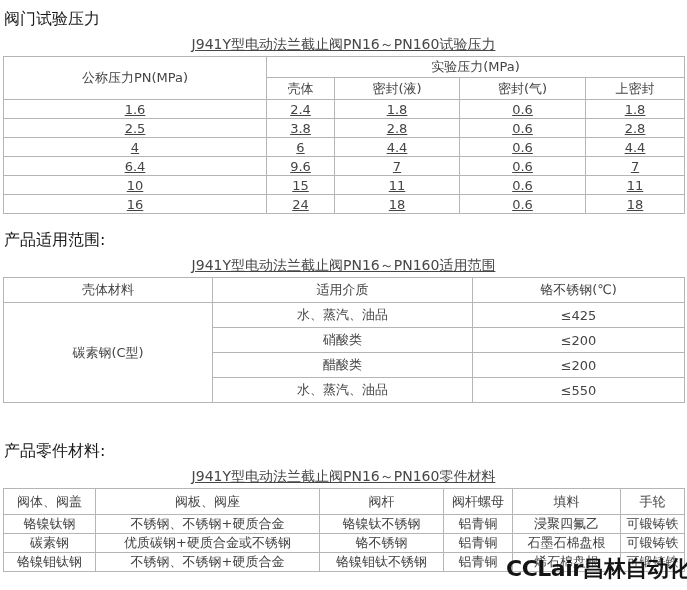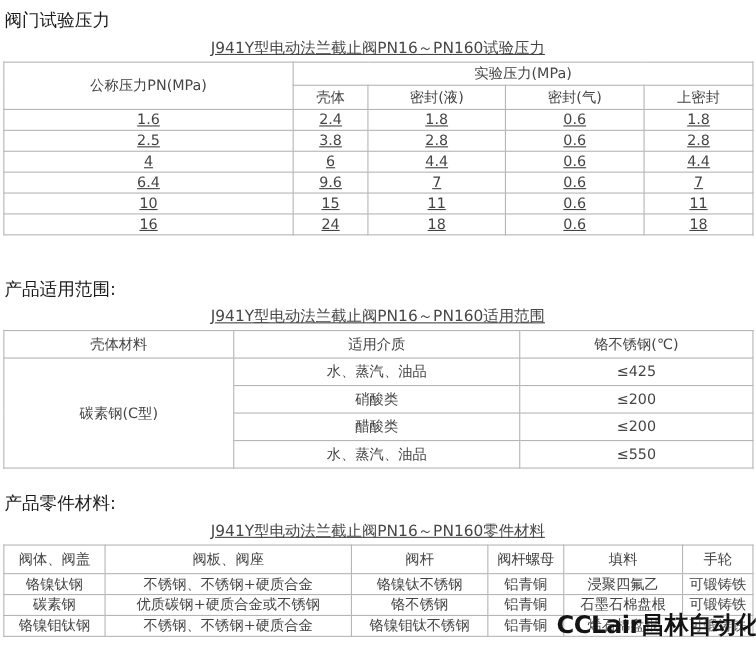--- a/index.html
+++ b/index.html
@@ -9,22 +9,22 @@
     font-family:"DejaVu Sans", sans-serif;
     color:#444444;
     position:relative;
     overflow:hidden;
   }
   .sec-heading {
     font-size:16px; font-weight:normal; color:#1a1a1a;
     margin:0; padding-left:4px; line-height:20px;
   }
   #sec1-heading { padding-top:9px; }
-  #sec2-heading { margin-top:39px; }
-  #sec3-heading { margin-top:22px; }
+  #sec2-heading { margin-top:16px; }
+  #sec3-heading { margin-top:38px; }
   .caption {
     font-size:14px; color:#474747; text-align:center;
     margin:7px 0 0 0; line-height:17px;text-decoration:underline;
   }
   table {
     border-collapse:collapse; table-layout:fixed;
     width:681px; margin:3px 0 0 3px;
   }
   th, td {
     border:1px solid #b5b5b5;

